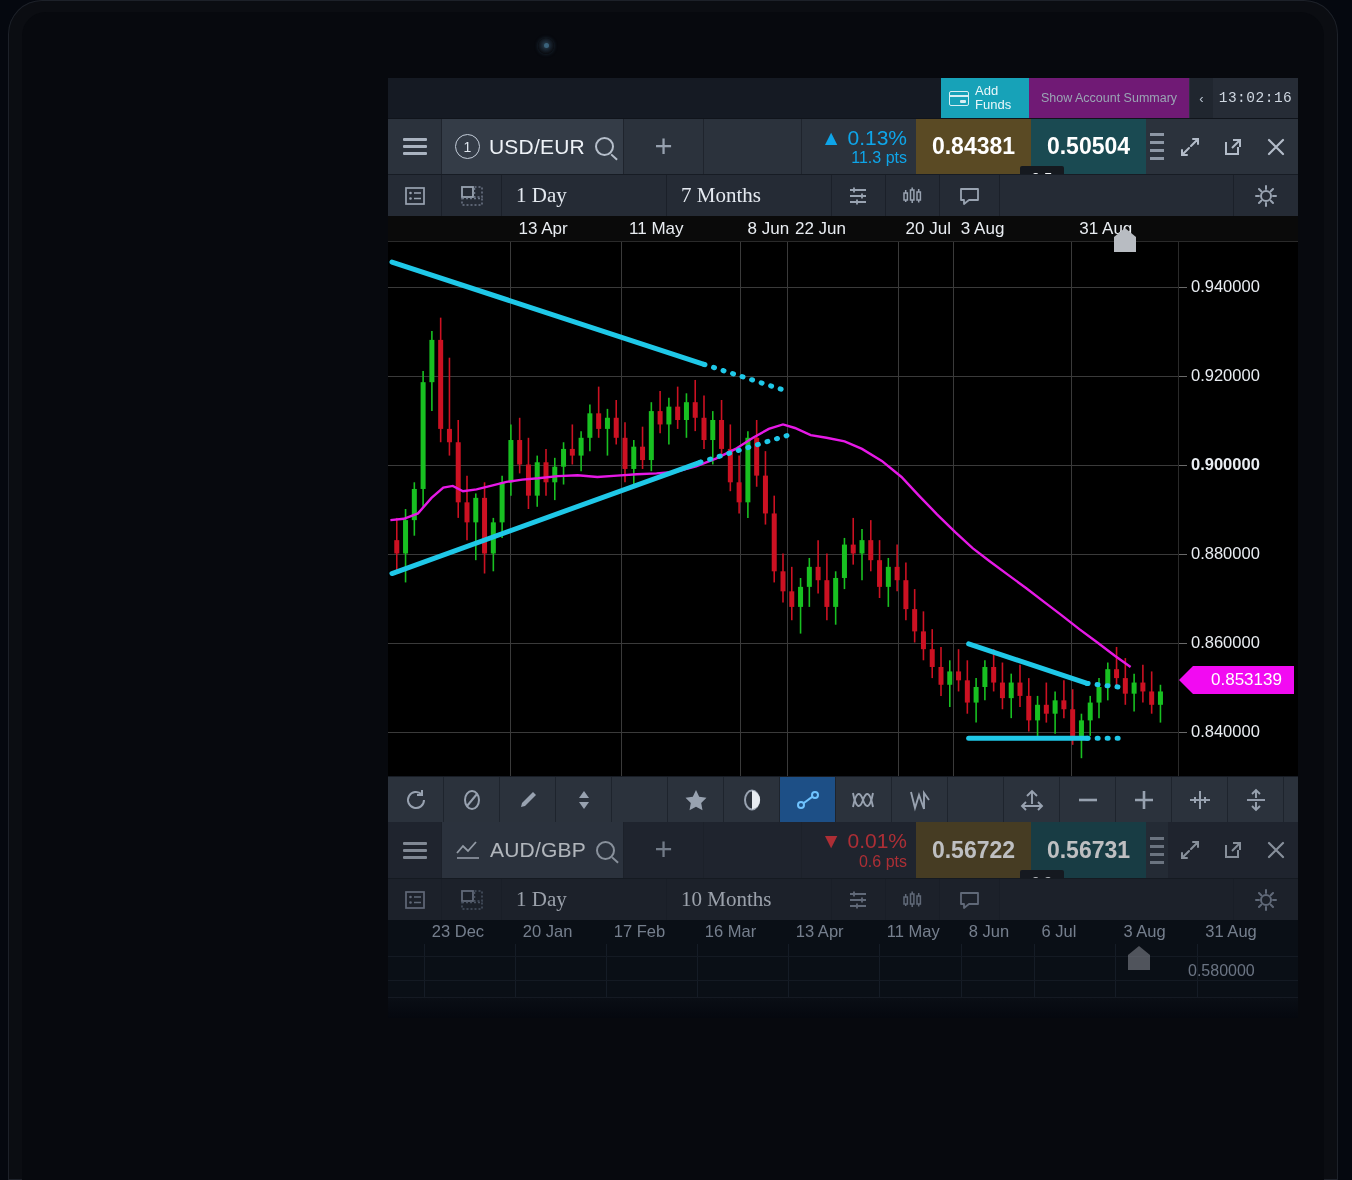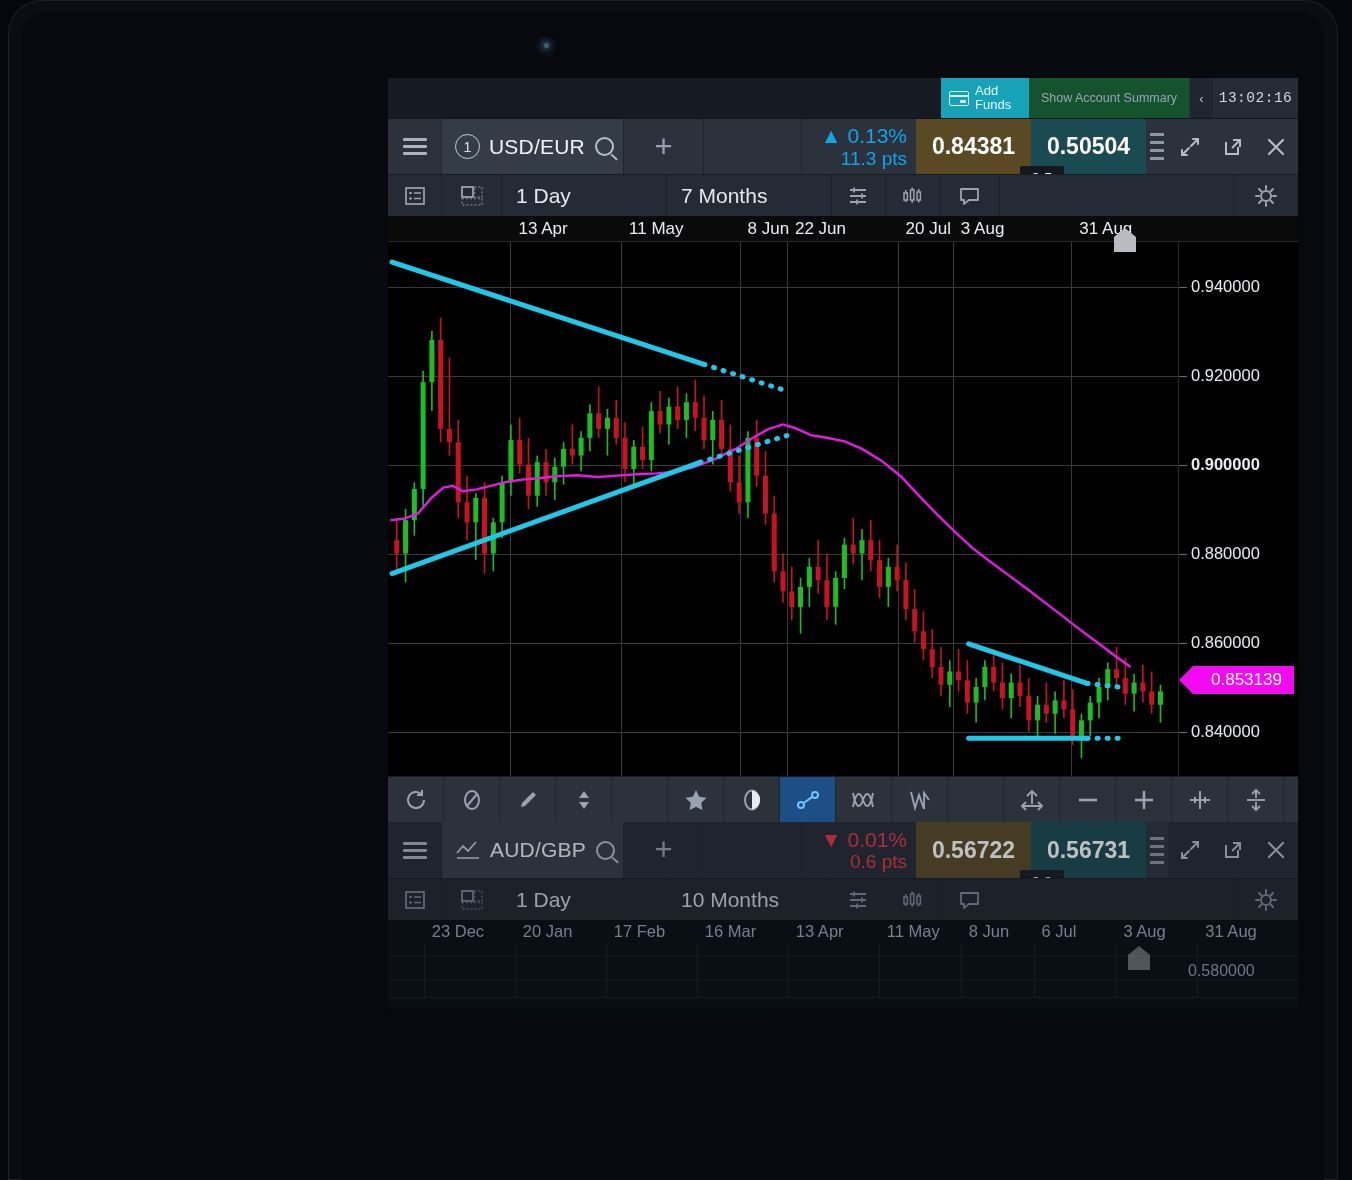--- a/index.html
+++ b/index.html
@@ -72,21 +72,21 @@
     background:#151a23; overflow:hidden; }
 
   
   .acct-bar{ position:absolute; left:0; top:0; width:910px; height:40px; background:#151a23;
      display:flex; justify-content:flex-end; align-items:stretch;}
   .addfunds{ width:88px; background:#17a2b8; color:#eaf7fa; display:flex; align-items:center;
      gap:6px; padding-left:8px; font-size:13px; line-height:1.05;}
   .card-ico{ width:20px; height:15px; border:1.6px solid #d6eef3; border-radius:2px; position:relative; flex:0 0 auto;}
   .card-ico:before{content:"";position:absolute;left:0;top:3px;width:100%;height:2px;background:#d6eef3;}
   .card-ico:after{content:"";position:absolute;right:2px;bottom:2px;width:6px;height:3px;background:#d6eef3;border-radius:1px;}
-  .acct-summary{ width:160px; background:#14532d; color:#9aa5b4; font-size:12.5px;
+  .acct-summary{ width:160px; background:#701a75; color:#9aa5b4; font-size:12.5px;
      display:flex; align-items:center; justify-content:center;}
   .acct-caret{ width:24px; background:#20262f; color:#b9c3d0; font-size:13px;
      display:flex; align-items:center; justify-content:center; border-left:1px solid #2c333d;}
   .acct-clock{ width:85px; background:#262c36; color:#cfd7e1; font-size:14.5px;
      display:flex; align-items:center; justify-content:center; letter-spacing:.5px;
      font-family:"Liberation Mono", monospace;}
 
   
   .inst-head{ position:absolute; left:0; width:910px; height:56px; background:#2b323c;
      display:flex; align-items:stretch; border-top:1px solid #10141b;}
@@ -101,40 +101,40 @@
   .mini-line{ width:26px; height:20px; position:relative; }
   .sym-txt{ font-size:21px; color:#eef2f7; letter-spacing:.2px;}
   .mag{ width:19px; height:19px; border:2px solid #b6bfcb; border-radius:50%; position:relative; margin-left:1px;}
   .mag:after{content:"";position:absolute;right:-6px;bottom:-4px;width:8px;height:2.4px;background:#b6bfcb;transform:rotate(42deg);}
   .ih-plus{ width:80px; display:flex; align-items:center; justify-content:center;
      border-right:1px solid #1f242d; color:#97a1af; font-size:31px; font-weight:300;}
   .ih-gap{ flex:1; border-right:1px solid #1f242d;}
   .ih-chg{ width:114px; display:flex; flex-direction:column; align-items:flex-end;
      justify-content:center; padding-right:9px; line-height:1.12;}
   .chg-pct{ font-size:21px; }
-  .chg-pts{ font-size:19px; }
+  .chg-pts{ font-size:16px; }
   .up{ color:#0ea5e9; } .down{ color:#e8373d; }
   .ih-bid{ width:115px; background:#5a4a24; display:flex; align-items:center;
      justify-content:center; color:#fff; font-size:23px; font-weight:bold;}
   .ih-ask{ width:115px; background:#1a4a52; display:flex; align-items:center;
      justify-content:center; color:#fff; font-size:23px; font-weight:bold;}
   .spread{ position:absolute; width:44px; height:23px; background:#15191f; color:#f2f5f8;
      font-size:15px; display:flex; align-items:center; justify-content:center; border-radius:2px;}
   .ih-ladder{ width:22px; display:flex; flex-direction:column; justify-content:center;
      gap:5px; padding:0 4px; background:#2b323c;}
   .ih-ladder i{ display:block; height:3px; background:#8d97a5;}
   .ih-ctrls{ width:130px; display:flex; align-items:center; justify-content:space-around;
      color:#aeb7c4; }
   .ic{ width:24px; height:24px; position:relative; cursor:pointer;}
 
   
   .ch-tools{ position:absolute; left:0; width:910px; height:42px; background:#252b35;
      display:flex; align-items:stretch; border-top:1px solid #171c24;}
   .ct{ display:flex; align-items:center; justify-content:center;
-     border-right:1px solid #1b2029; color:#9ba4b2;}
+     border-right:1px solid #1b2029; color:#9ba4b2;font-family:Liberation Serif, serif;}
   .ct.w54{width:54px;} .ct.w60{width:60px;}
   .ct.tf{ width:165px; font-size:21px; color:#e4e9f0; justify-content:flex-start; padding-left:14px;}
   .ct.flexi{flex:1;}
   .ct.gear{width:64px; border-right:none;}
 
   
   .chart-wrap{ position:absolute; left:0; width:910px; background:#000; }
   .date-axis{ position:absolute; left:0; top:0; width:910px; height:26px; background:#0a0a0a;
      border-bottom:1px solid #2a2a2a;}
   .date-axis span{ position:absolute; top:3px; font-size:17px; color:#e9edf2; white-space:nowrap;}

